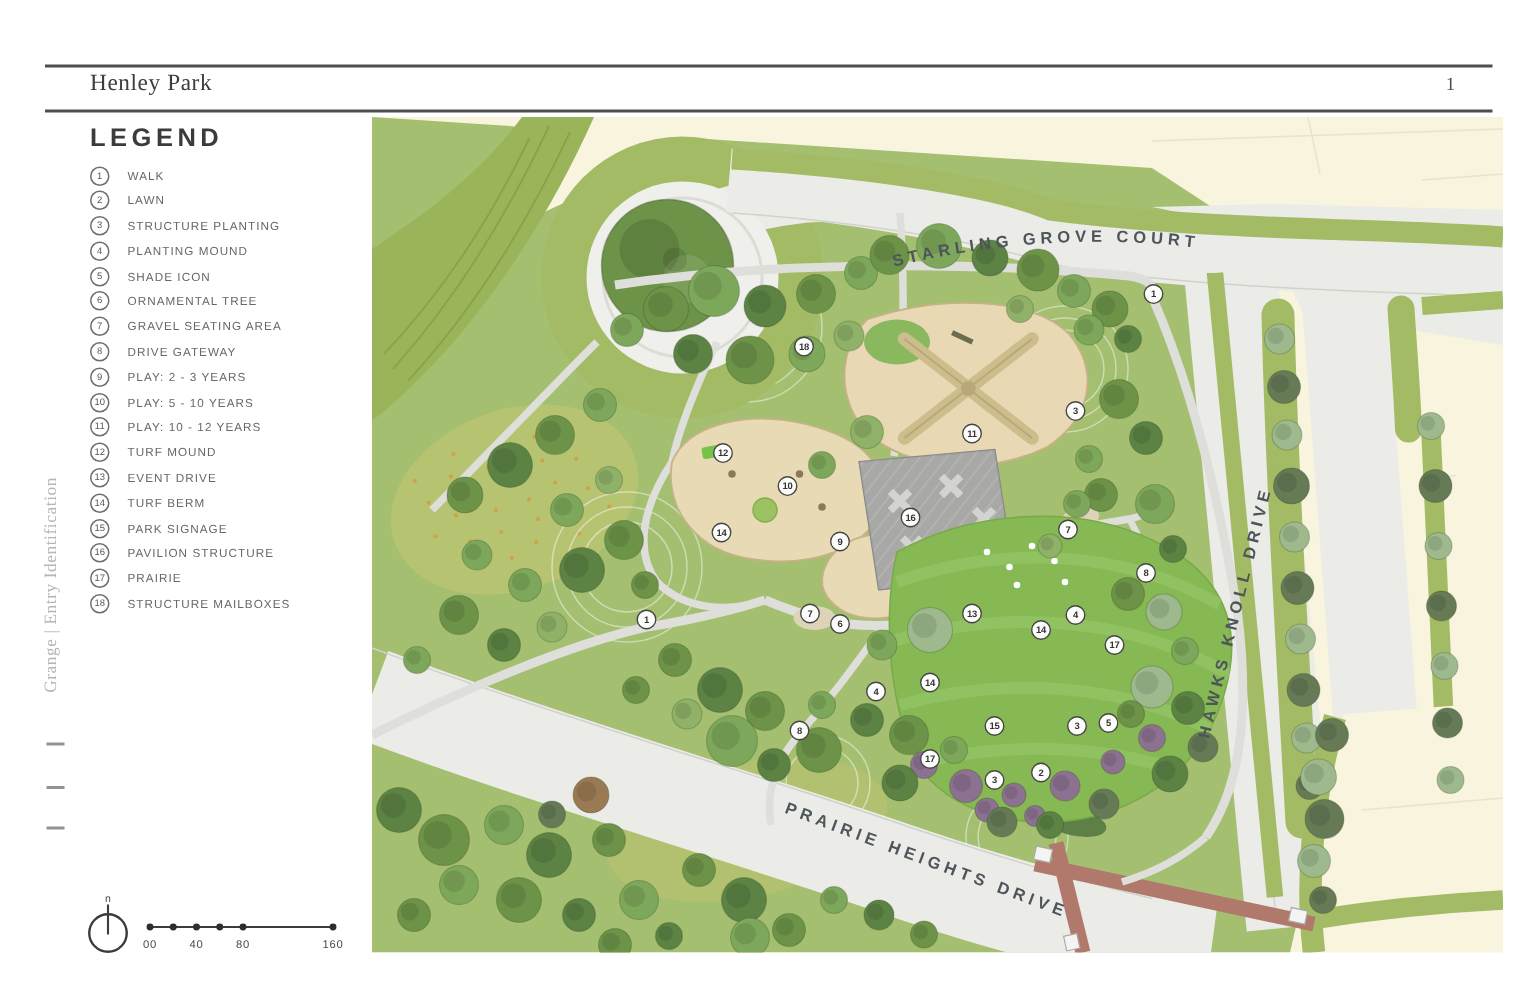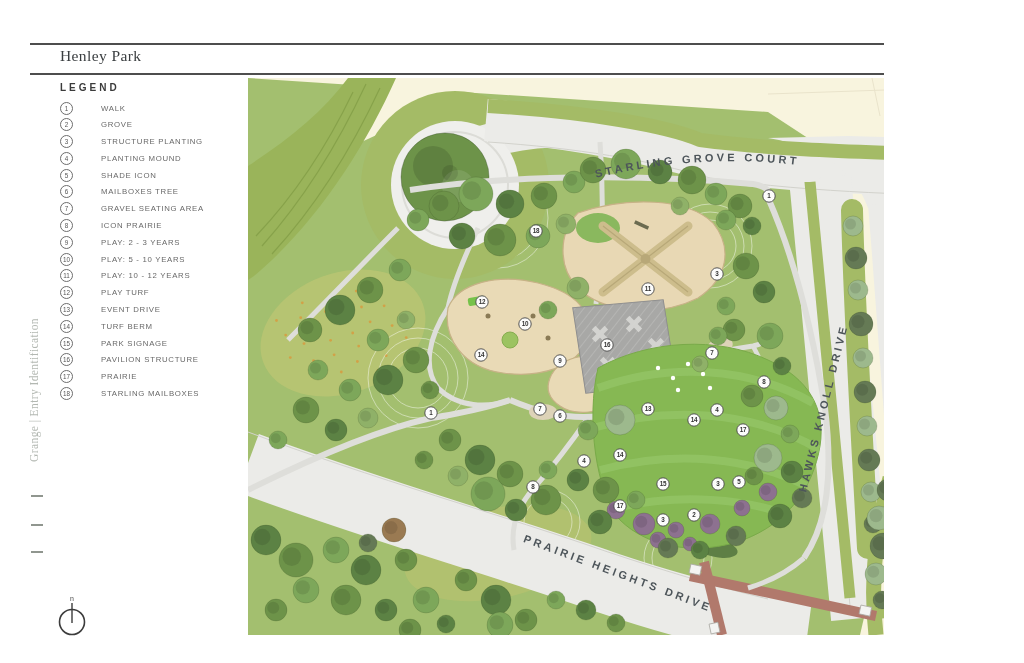--- a/index.html
+++ b/index.html
@@ -1,29 +1,29 @@
 <!DOCTYPE html>
 <html><head>
 <meta charset="utf-8">
 <style>
   html,body{margin:0;padding:0;background:#ffffff;}
-  .page{position:relative;width:884px;height:663px;background:#fff;overflow:hidden;
+  .page{position:relative;width:1024px;height:663px;background:#fff;overflow:hidden;
         font-family:"Liberation Sans",sans-serif;}
   .rule{position:absolute;left:30px;width:965px;height:1.5px;background:#4e4e4e;}
   .doc-title{position:absolute;left:60px;top:47px;font-family:"Liberation Serif",serif;
              font-size:15.5px;color:#3a3e40;letter-spacing:.4px;}
   .page-num{position:absolute;left:950px;top:49px;width:20px;text-align:right;
             font-family:"Liberation Serif",serif;font-size:12.5px;color:#4a4e50;}
   .legend{position:absolute;left:60px;top:82px;width:185px;}
-  .legend-title{font-size:10px;font-weight:700;letter-spacing:3px;color:#3b3b3b;margin-bottom:9px;}
+  .legend-title{font-size:17px;font-weight:700;letter-spacing:3px;color:#3b3b3b;margin-bottom:9px;}
   .legend-item{display:flex;align-items:center;height:12px;margin-bottom:4.8px;}
   .lnum{flex:0 0 auto;width:11px;height:11px;border:1px solid #6d6d6d;border-radius:50%;
         display:flex;align-items:center;justify-content:center;font-size:6.3px;color:#555;
         letter-spacing:0;}
-  .llabel{margin-left:28px;font-size:7.8px;letter-spacing:.7px;color:#686868;white-space:nowrap;}
+  .llabel{margin-left:12px;font-size:7.8px;letter-spacing:.7px;color:#686868;white-space:nowrap;}
   .vlabel{position:absolute;left:24px;top:295px;height:190px;width:20px;display:flex;
           align-items:center;justify-content:center;}
   .vlabel span{writing-mode:vertical-rl;transform:rotate(180deg);white-space:nowrap;
           font-family:"Liberation Serif",serif;font-size:11.5px;color:#b3b8b2;letter-spacing:.4px;}
   .dash{position:absolute;left:31px;width:12px;height:2px;background:#90968f;}
   .mapwrap{position:absolute;left:248px;top:78px;width:754px;height:557px;}
   svg text{font-family:"Liberation Sans",sans-serif;}
   .street{font-size:11px;font-weight:600;letter-spacing:3.2px;fill:#4d555a;}
   .scalewrap{position:absolute;left:90px;top:598px;}
   .northwrap{position:absolute;left:50px;top:592px;}
@@ -41,61 +41,61 @@
 
   <div class="legend">
     <div class="legend-title">LEGEND</div>
     <div>
         <div class="legend-item">
           <span class="lnum">1</span>
           <span class="llabel">WALK</span>
         </div>
         <div class="legend-item">
           <span class="lnum">2</span>
-          <span class="llabel">GROVE</span>
+          <span class="llabel">LAWN</span>
         </div>
         <div class="legend-item">
           <span class="lnum">3</span>
           <span class="llabel">STRUCTURE PLANTING</span>
         </div>
         <div class="legend-item">
           <span class="lnum">4</span>
           <span class="llabel">PLANTING MOUND</span>
         </div>
         <div class="legend-item">
           <span class="lnum">5</span>
           <span class="llabel">SHADE ICON</span>
         </div>
         <div class="legend-item">
           <span class="lnum">6</span>
-          <span class="llabel">MAILBOXES TREE</span>
+          <span class="llabel">ORNAMENTAL TREE</span>
         </div>
         <div class="legend-item">
           <span class="lnum">7</span>
           <span class="llabel">GRAVEL SEATING AREA</span>
         </div>
         <div class="legend-item">
           <span class="lnum">8</span>
-          <span class="llabel">ICON PRAIRIE</span>
+          <span class="llabel">DRIVE GATEWAY</span>
         </div>
         <div class="legend-item">
           <span class="lnum">9</span>
           <span class="llabel">PLAY: 2 - 3 YEARS</span>
         </div>
         <div class="legend-item">
           <span class="lnum">10</span>
           <span class="llabel">PLAY: 5 - 10 YEARS</span>
         </div>
         <div class="legend-item">
           <span class="lnum">11</span>
           <span class="llabel">PLAY: 10 - 12 YEARS</span>
         </div>
         <div class="legend-item">
           <span class="lnum">12</span>
-          <span class="llabel">PLAY TURF</span>
+          <span class="llabel">TURF MOUND</span>
         </div>
         <div class="legend-item">
           <span class="lnum">13</span>
           <span class="llabel">EVENT DRIVE</span>
         </div>
         <div class="legend-item">
           <span class="lnum">14</span>
           <span class="llabel">TURF BERM</span>
         </div>
         <div class="legend-item">
@@ -105,40 +105,55 @@
         <div class="legend-item">
           <span class="lnum">16</span>
           <span class="llabel">PAVILION STRUCTURE</span>
         </div>
         <div class="legend-item">
           <span class="lnum">17</span>
           <span class="llabel">PRAIRIE</span>
         </div>
         <div class="legend-item">
           <span class="lnum">18</span>
-          <span class="llabel">STARLING MAILBOXES</span>
+          <span class="llabel">STRUCTURE MAILBOXES</span>
         </div>
       </div>
   </div>
 
   <div class="vlabel">
     <span>Grange | Entry Identification</span>
   </div>
   <div class="dash" style="top:495px"></div>
   <div class="dash" style="top:524px"></div>
   <div class="dash" style="top:551px"></div>
 
   <div class="northwrap">
     <svg width="44" height="50">
       <text x="22" y="9" text-anchor="middle" style="font-size:7px;fill:#4a4a4a">n</text>
       <line x1="22" y1="11" x2="22" y2="31" stroke="#3c3c3c" stroke-width="1.4"></line>
       <circle cx="22" cy="30" r="12.5" fill="none" stroke="#3c3c3c" stroke-width="1.6"></circle>
     </svg>
   </div>
 
+  <div class="scalewrap">
+    <svg id="scalebar" width="150" height="40">
+        <line x1="10" y1="20" x2="132" y2="20" stroke="#3c3c3c" stroke-width="1.4"></line>
+        <circle cx="10" cy="20" r="2.3" fill="#2e2e2e"></circle>
+        <circle cx="25.5" cy="20" r="2.3" fill="#2e2e2e"></circle>
+        <circle cx="41" cy="20" r="2.3" fill="#2e2e2e"></circle>
+        <circle cx="56.5" cy="20" r="2.3" fill="#2e2e2e"></circle>
+        <circle cx="72" cy="20" r="2.3" fill="#2e2e2e"></circle>
+        <circle cx="132" cy="20" r="2.3" fill="#2e2e2e"></circle>
+        <text x="10" y="34" text-anchor="middle" class="slabel">00</text>
+        <text x="41" y="34" text-anchor="middle" class="slabel">40</text>
+        <text x="72" y="34" text-anchor="middle" class="slabel">80</text>
+        <text x="132" y="34" text-anchor="middle" class="slabel">160</text>
+      </svg>
+  </div>
 
   <div class="mapwrap">
   <svg viewBox="0 0 754 557" width="754" height="557">
     <defs>
       <pattern id="hatch" width="7" height="7" patternUnits="userSpaceOnUse" patternTransform="rotate(38)">
         <rect width="7" height="7" fill="#a8a8a6"></rect>
         <line x1="0" y1="0" x2="0" y2="7" stroke="#b9b9b7" stroke-width="2"></line>
       </pattern>
       <clipPath id="lawnClip">
         <path d="M350,290 C400,262 470,258 520,282 C560,300 578,330 572,368 C565,410 540,445 495,462 C450,478 400,470 372,442 C348,416 338,340 350,290 Z"></path>

